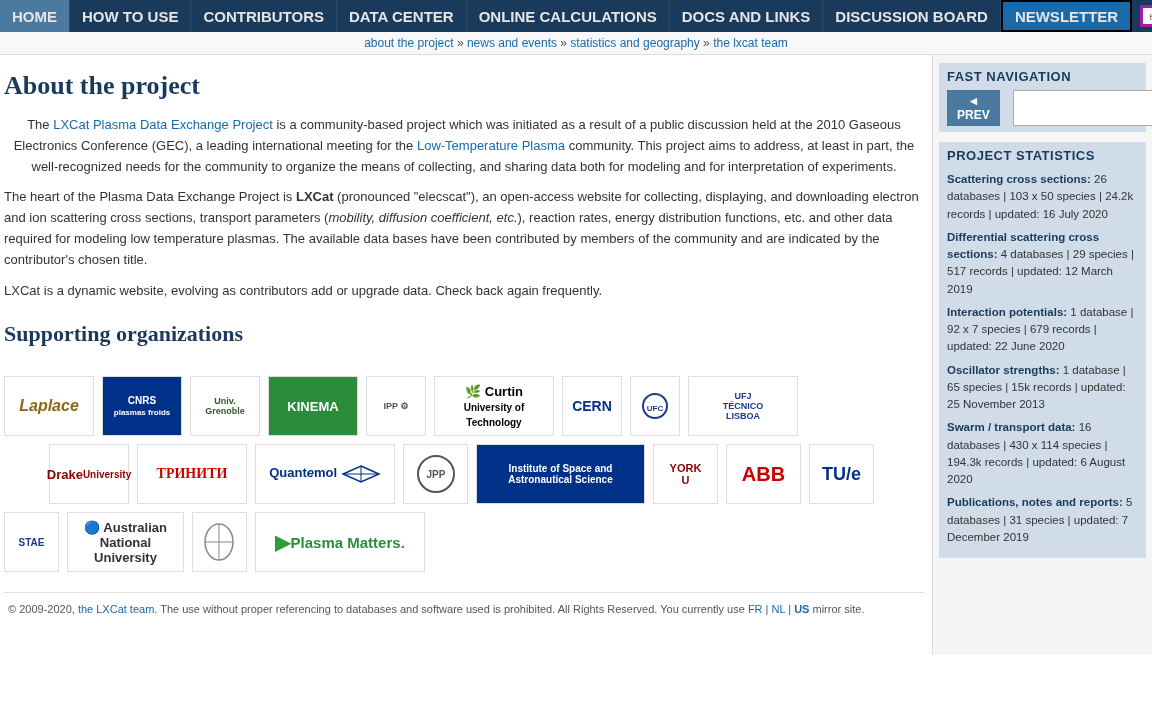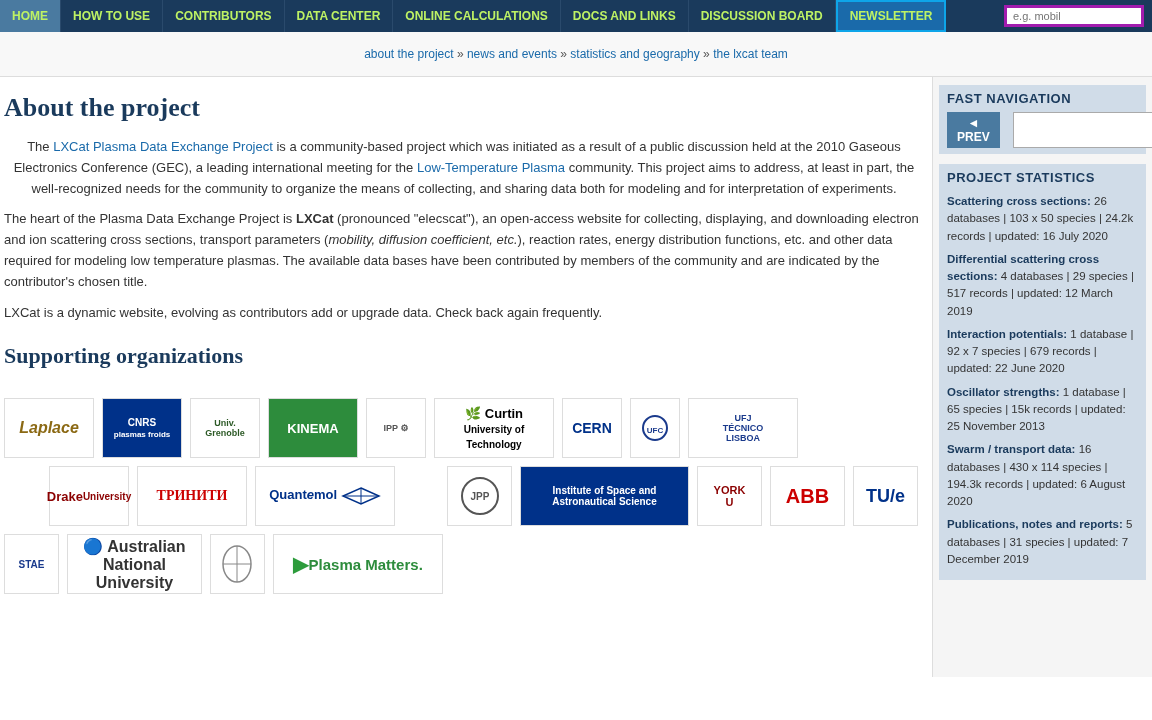--- a/index.html
+++ b/index.html
@@ -9,51 +9,51 @@
     #top-nav {
       display: flex;
       align-items: stretch;
       background: #1a3a5c;
       height: 32px;
     }
     .nav-item {
       display: flex;
       align-items: center;
       padding: 0 12px;
-      color: #bef264;
-      font-size: 12px;
+      color: #e5e5e5;
+      font-size: 15px;
       font-weight: bold;
       cursor: pointer;
       white-space: nowrap;
       text-decoration: none;
       border-right: 1px solid #2a4a6c;
       text-align: right;
     }
     .nav-item.active { background: #4a7aa0; }
-    .nav-item.newsletter { background: #1a6aaa; border: 2px solid #0ea5e9; }
+    .nav-item.newsletter { background: #1a6aaa; border: 2px solid #000000; }
     .nav-search {
       margin-left: auto;
       display: flex;
       align-items: center;
       padding: 0 8px;
     }
     .nav-search input {
       height: 22px;
       border: 3px solid #a21caf;
       padding: 0 6px;
       font-size: 11px;
       color: #999;
       background: #fff;
       width: 140px;
     }
 
     
     #breadcrumb {
       text-align: center;
-      padding: 15px 0;
+      padding: 4px 0;
       font-size: 12px;
       color: #555;
       border-bottom: 1px solid #ddd;
       background: #f8f8f8;
     }
     #breadcrumb a { color: #1a6aaa; text-decoration: none; }
 
     
     #main-layout {
       display: flex;
@@ -266,52 +266,55 @@
       <div class="logo-box" style="width:110px;font-size:14px;color:#c00;font-weight:bold;font-family:serif;">ТРИНИТИ</div>
       <div class="logo-box" style="width:140px;font-size:13px;color:#003189;">
         <span>Quant<em>e</em>mol
           <svg width="40" height="20" viewBox="0 0 40 20" style="display:inline-block;vertical-align:middle">
             <polygon points="20,2 38,10 20,18 2,10" fill="none" stroke="#003189" stroke-width="1.5"></polygon>
             <line x1="20" y1="2" x2="20" y2="18" stroke="#003189" stroke-width="1"></line>
             <line x1="2" y1="10" x2="38" y2="10" stroke="#003189" stroke-width="1"></line>
           </svg>
         </span>
       </div>
-      <div class="logo-box" style="width:65px;font-size:11px;color:#555;margin-left:44px;">
+      <div class="logo-box" style="width:65px;font-size:11px;color:#555;">
         <svg width="40" height="40" viewBox="0 0 40 40">
             <circle cx="20" cy="20" r="18" fill="none" stroke="#555" stroke-width="2"></circle>
             <text x="20" y="24" text-anchor="middle" fill="#555" font-size="10">JPP</text>
           </svg>
       </div>
       <div class="logo-box" style="width:169px;background:#003189;color:#fff;font-size:10px;text-align:center;">
         Institute of Space and<br>Astronautical Science
       </div>
       <div class="logo-box" style="width:65px;color:#8B0000;font-size:11px;">
         <span><strong>YORK</strong><br>U</span>
       </div>
       <div class="logo-box" style="width:75px;color:#c00;font-size:20px;font-weight:bold;">ABB</div>
       <div class="logo-box" style="width:65px;color:#003189;font-size:18px;font-weight:bold;">TU/e</div>
 
       <div class="logo-box" style="width:55px;font-size:10px;color:#1a3a8c;font-weight:bold;">STAE</div>
-      <div class="logo-box" style="width:135px;font-size:16px;color:#333;">
+      <div class="logo-box" style="width:117px;font-size:13px;color:#333;">
         <span>🔵 Australian<br>National<br>University</span>
       </div>
       <div class="logo-box" style="width:55px;font-size:11px;color:#555;">
         <svg width="35" height="40" viewBox="0 0 35 40">
             <ellipse cx="17" cy="20" rx="14" ry="18" fill="none" stroke="#888" stroke-width="1.5"></ellipse>
             <line x1="17" y1="2" x2="17" y2="38" stroke="#888" stroke-width="1"></line>
             <line x1="3" y1="20" x2="31" y2="20" stroke="#888" stroke-width="1"></line>
           </svg>
       </div>
       <div class="logo-box" style="width:170px;color:#2d8c3c;font-size:15px;font-weight:bold;">
         <span style="color:#2d9c3c;font-size:20px;">▶</span> Plasma Matters.
       </div>
     </div>
 
     
+    <div id="footer">
+      © 2009-2020, <a>the LXCat team</a>. The use without proper referencing to databases and software used is prohibited. All Rights Reserved. You currently use <a>FR</a> | <a>NL</a> | <strong><a>US</a></strong> mirror site.
+    </div>
   </div>
 
   <div id="sidebar">
 
     <div id="fast-nav-box">
       <div id="fast-nav-title">FAST NAVIGATION</div>
       <div id="fast-nav-controls">
         <button class="nav-btn">◄ PREV</button>
         <input type="text" id="fast-nav-text-input" style="">
 

